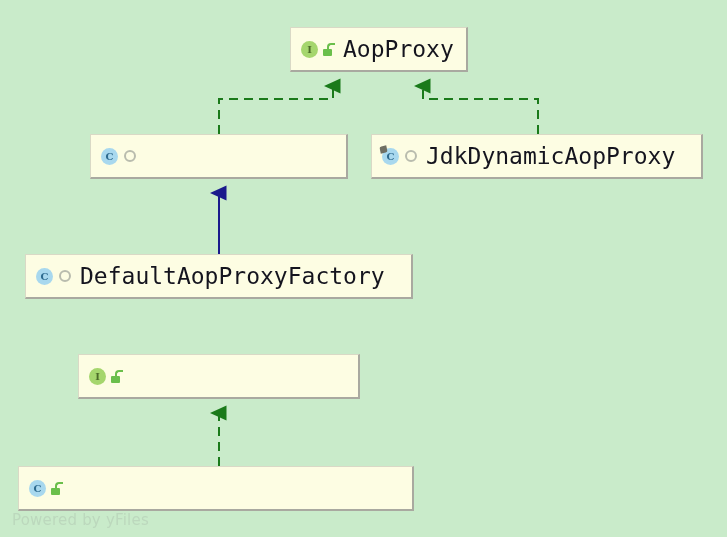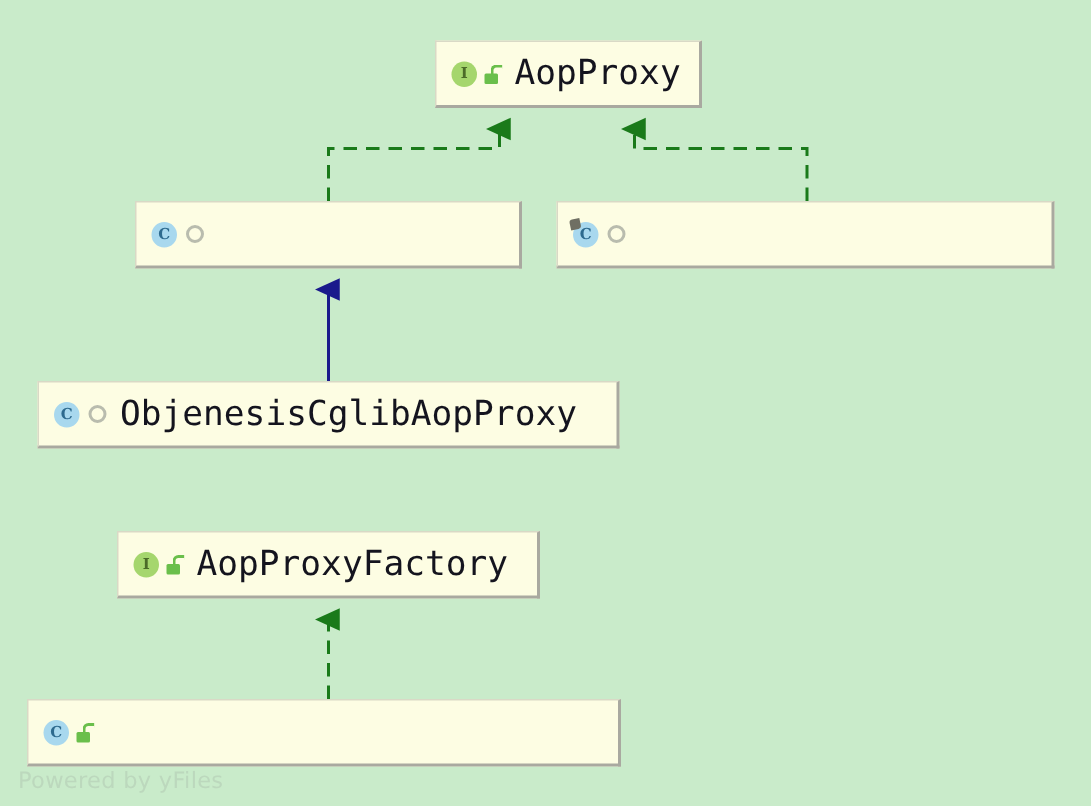--- a/index.html
+++ b/index.html
@@ -176,39 +176,39 @@
       <span class="type-badge class">C</span>
       <span class="vis-circle"></span>
     </span>
   </div>
 
   <div class="uml-node" style="left:371px; top:134px; width:332px; height:45px;">
     <span class="icon-group">
       <span class="type-badge class">C<span class="fold"></span></span>
       <span class="vis-circle"></span>
     </span>
+    <span class="node-label">JdkDynamicAopProxy</span>
   </div>
 
   <div class="uml-node" style="left:25px; top:254px; width:388px; height:45px;">
     <span class="icon-group">
       <span class="type-badge class">C</span>
       <span class="vis-circle"></span>
     </span>
-    <span class="node-label">ObjenesisCglibAopProxy</span>
+    <span class="node-label">DefaultAopProxyFactory</span>
   </div>
 
   <div class="uml-node" style="left:78px; top:354px; width:282px; height:45px;">
     <span class="icon-group">
       <span class="type-badge interface">I</span>
       <span class="vis-lock">
         <span class="shackle"></span>
           <span class="body"></span>
       </span>
     </span>
-    <span class="node-label">AopProxyFactory</span>
   </div>
 
   <div class="uml-node" style="left:18px; top:466px; width:396px; height:45px;">
     <span class="icon-group">
       <span class="type-badge class">C</span>
       <span class="vis-lock">
         <span class="shackle"></span>
           <span class="body"></span>
       </span>
     </span>

